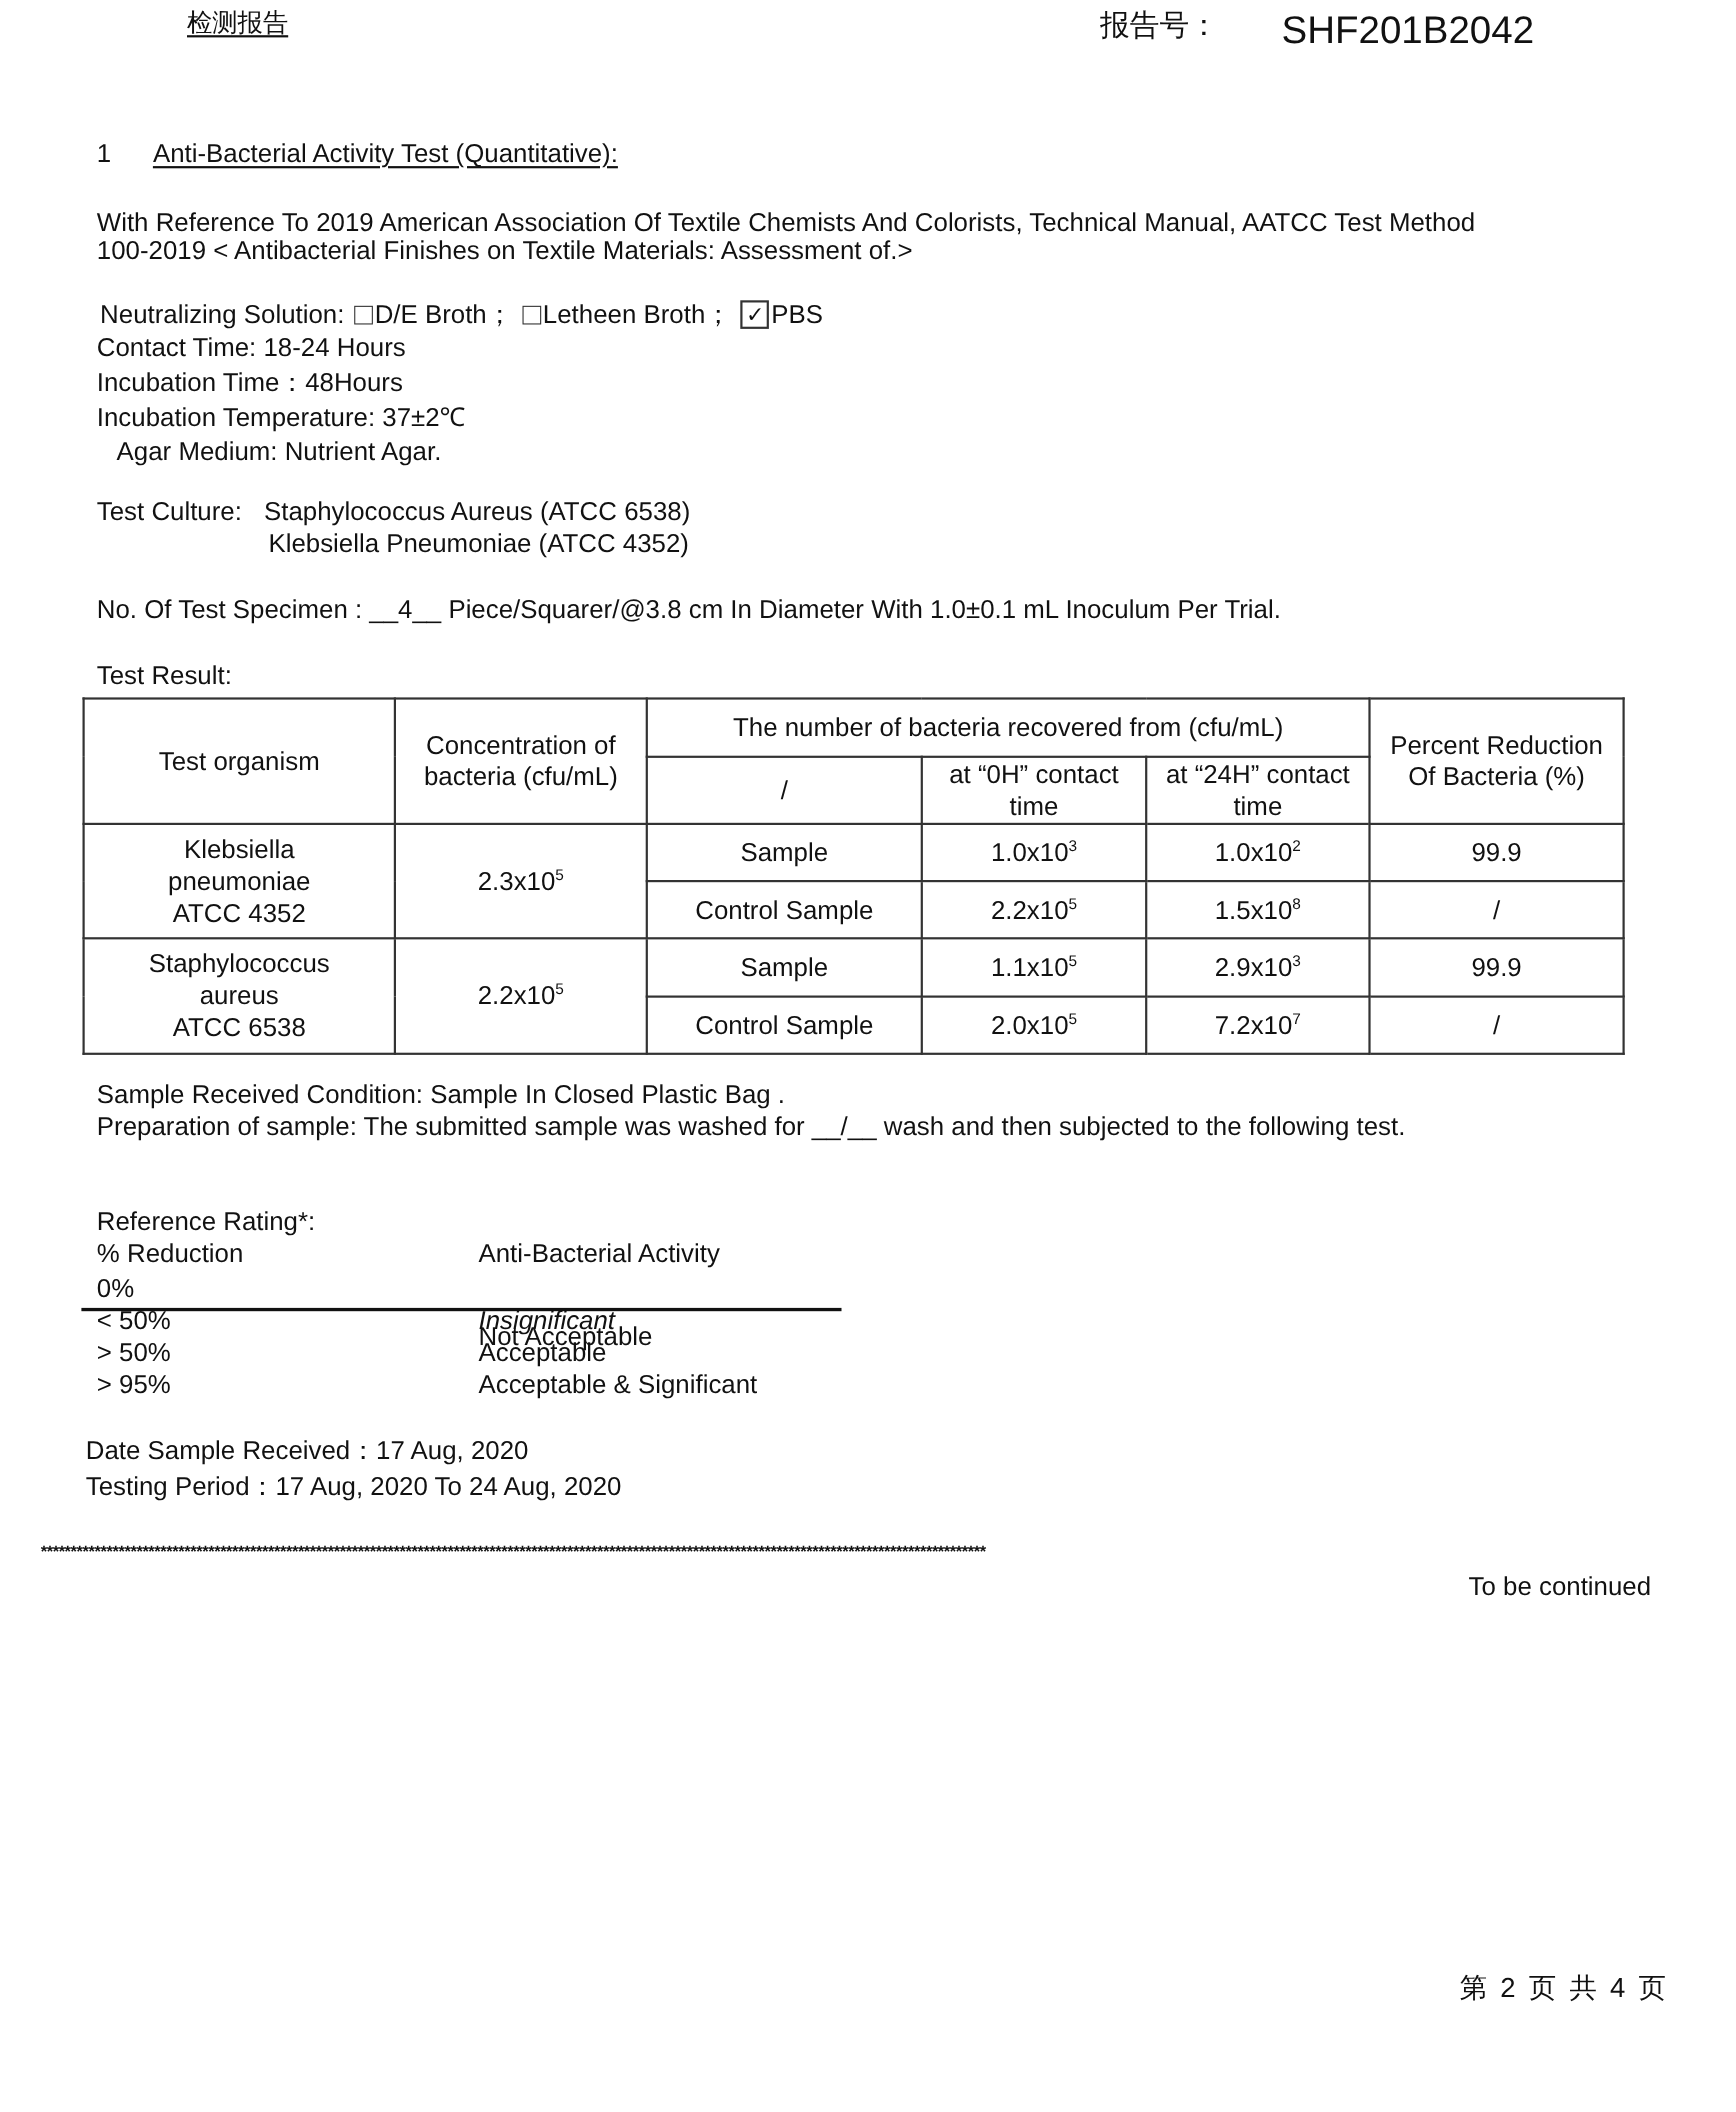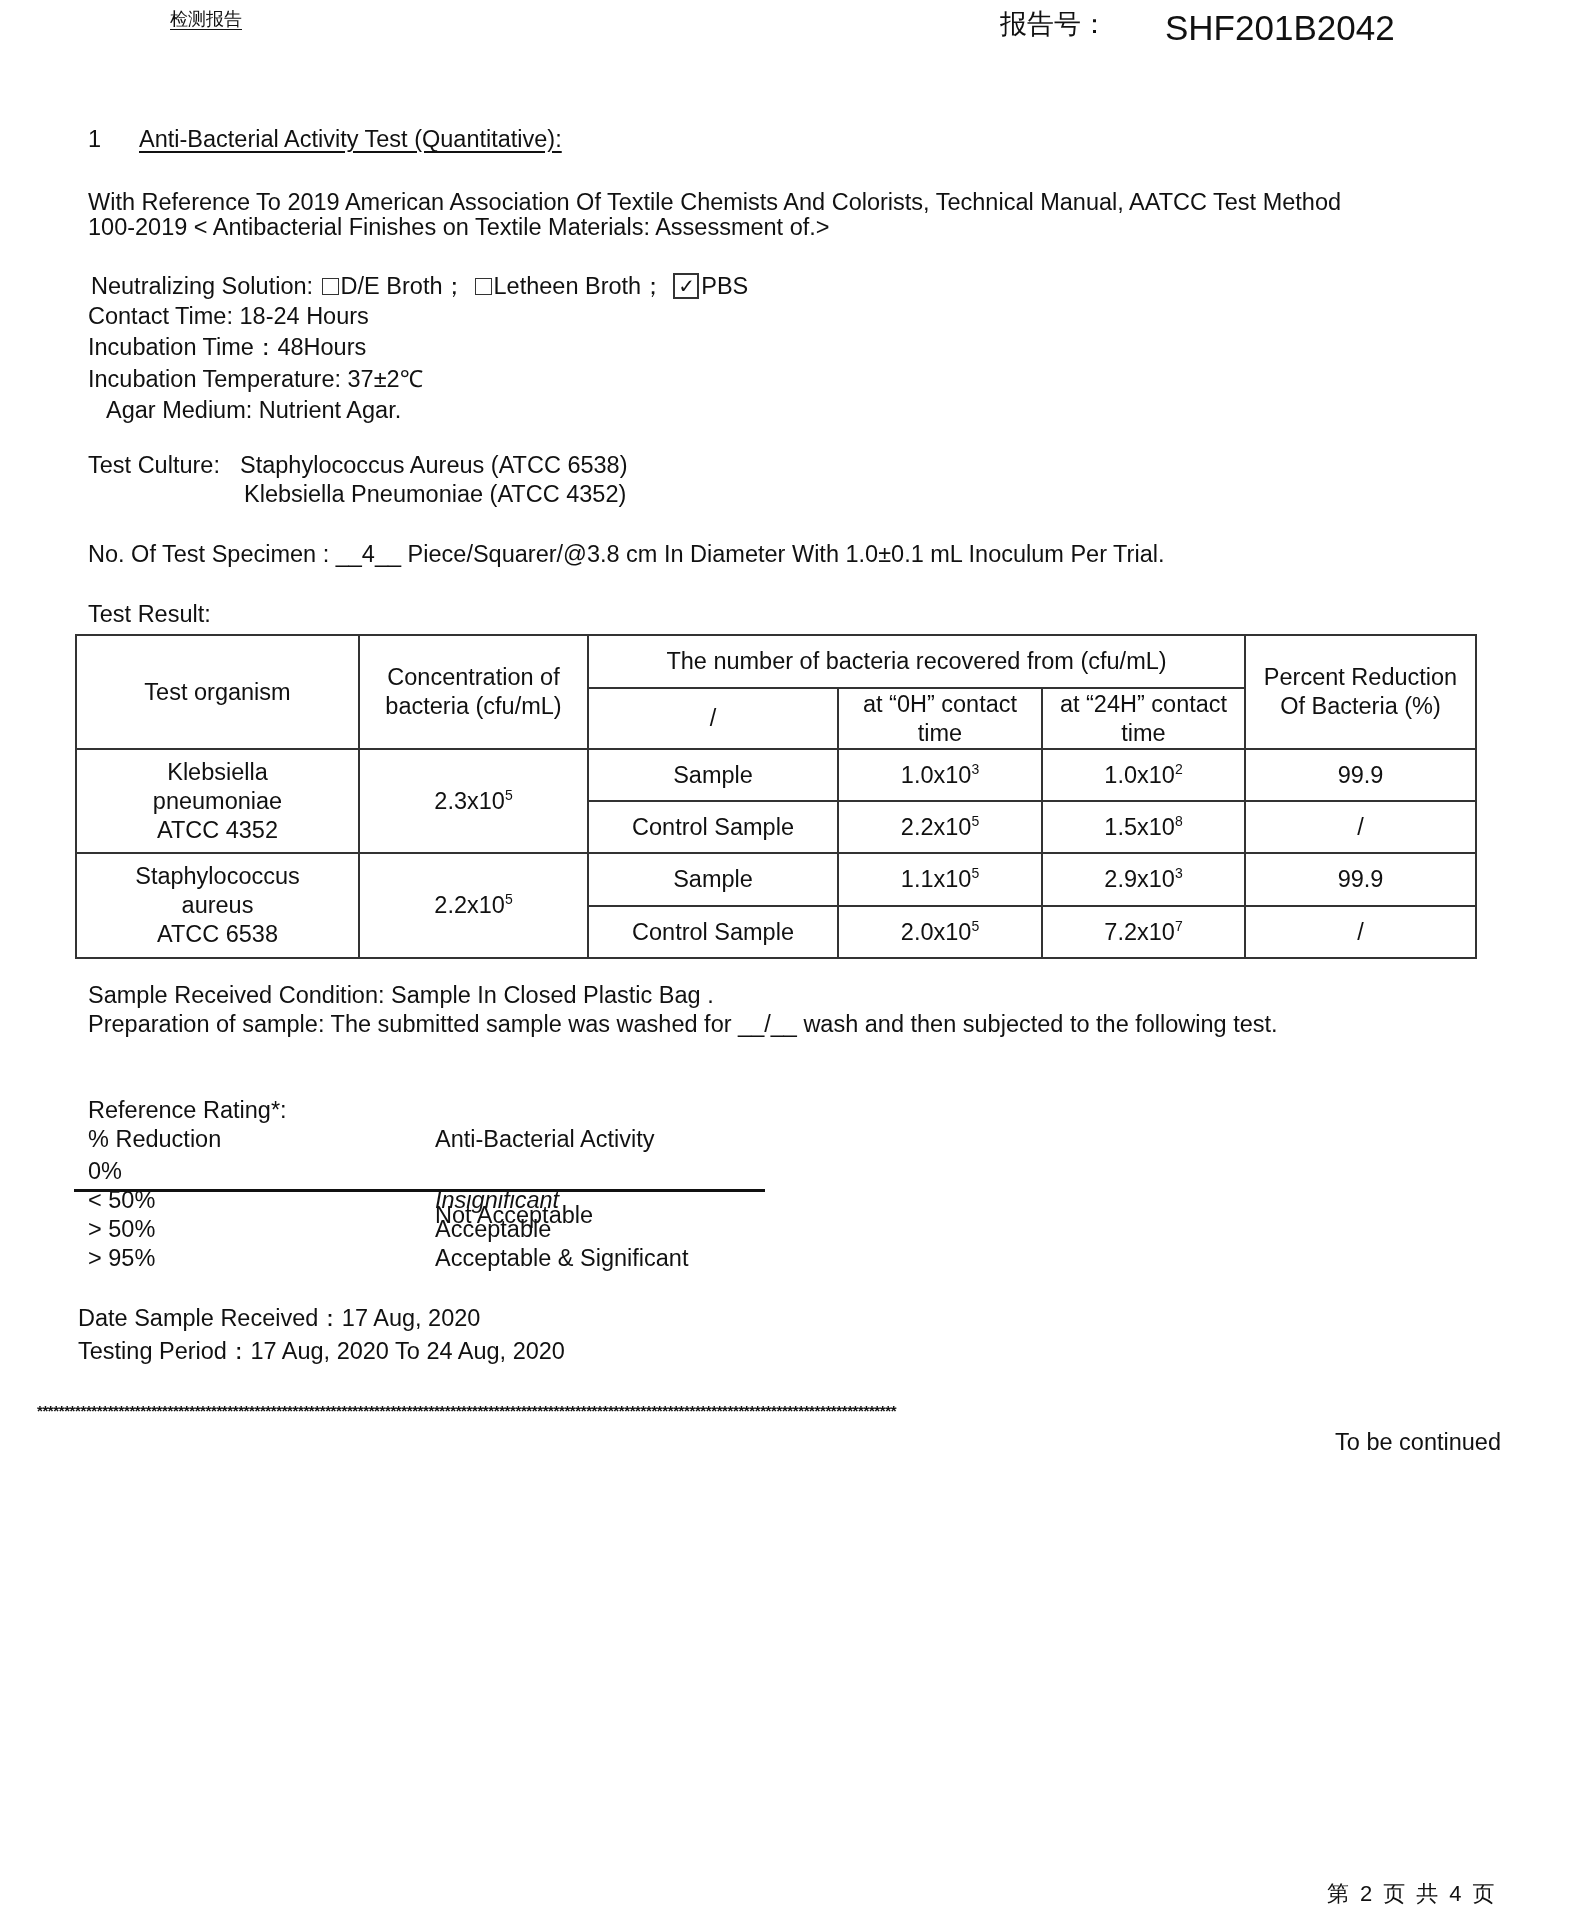--- a/index.html
+++ b/index.html
@@ -12,21 +12,21 @@
   .box.checked { width:26px; height:26px; border:2px solid #333; vertical-align:-5px; position:relative; }
   .box.checked::after { content:"✓"; position:absolute; left:3px; top:1px; font-size:20px; line-height:1; font-family:"DejaVu Sans", sans-serif; }
   sup { font-size:14px; vertical-align:9px; line-height:0; }
   table.results { position:absolute; left:75px; top:634px; width:1400px; border-collapse:collapse; table-layout:fixed; }
   table.results td { border:2px solid #333; text-align:center; vertical-align:middle; padding:0 4px; font-size:23.5px; line-height:29px; }
   .ref-rule { position:absolute; left:74px; top:1189px; width:691px; height:2.5px; background:#111; }
 </style>
 </head>
 <body>
 
-<div class="abs cjk u" style="left:170px; top:10px; font-size:18px;">检测报告</div>
+<div class="abs cjk u" style="left:170px; top:10px; font-size:23px;">检测报告</div>
 <div class="abs cjk" style="left:1000px; top:10px; font-size:27px;">报告号：</div>
 <div class="abs" style="left:1165px; top:10px; font-size:35px;">SHF201B2042</div>
 
 <div class="abs" style="left:88px; top:128px;">1</div>
 <div class="abs u" style="left:139px; top:128px;">Anti-Bacterial Activity Test (Quantitative):</div>
 
 <div class="abs" style="left:88px; top:191px;">With Reference To 2019 American Association Of Textile Chemists And Colorists, Technical Manual, AATCC Test Method</div>
 <div class="abs" style="left:88px; top:216px;">100-2019 &lt; Antibacterial Finishes on Textile Materials: Assessment of.&gt;</div>
 
 <div class="abs" style="left:91px; top:273px;">
@@ -127,19 +127,19 @@
 <div class="abs" style="left:435px; top:1218px;">Acceptable</div>
 <div class="abs" style="left:88px; top:1247px;">&gt; 95%</div>
 <div class="abs" style="left:435px; top:1247px;">Acceptable &amp; Significant</div>
 
 <div class="abs" style="left:78px; top:1307px;">Date Sample Received：17 Aug, 2020</div>
 <div class="abs" style="left:78px; top:1340px;">Testing Period：17 Aug, 2020 To 24 Aug, 2020</div>
 
 <div class="abs" style="left:37px; top:1403px; width:1466px; overflow:hidden; font-size:15px; letter-spacing:-0.4px; font-weight:bold;">**************************************************************************************************************************************************************</div>
 <div class="abs" style="right:77px; top:1431px;">To be continued</div>
 
-<div class="abs cjk" style="left:1327px; top:1883px; font-size:22px; word-spacing:4px;">
+<div class="abs cjk" style="left:1327px; top:1794px; font-size:25px; word-spacing:4px;">
   <span>第</span>
   <span style="font-family:'Liberation Sans', sans-serif;">2</span>
   <span>页 共</span>
   <span style="font-family:'Liberation Sans', sans-serif;">4</span>
   <span>页</span>
 </div>
 
 </body></html>

